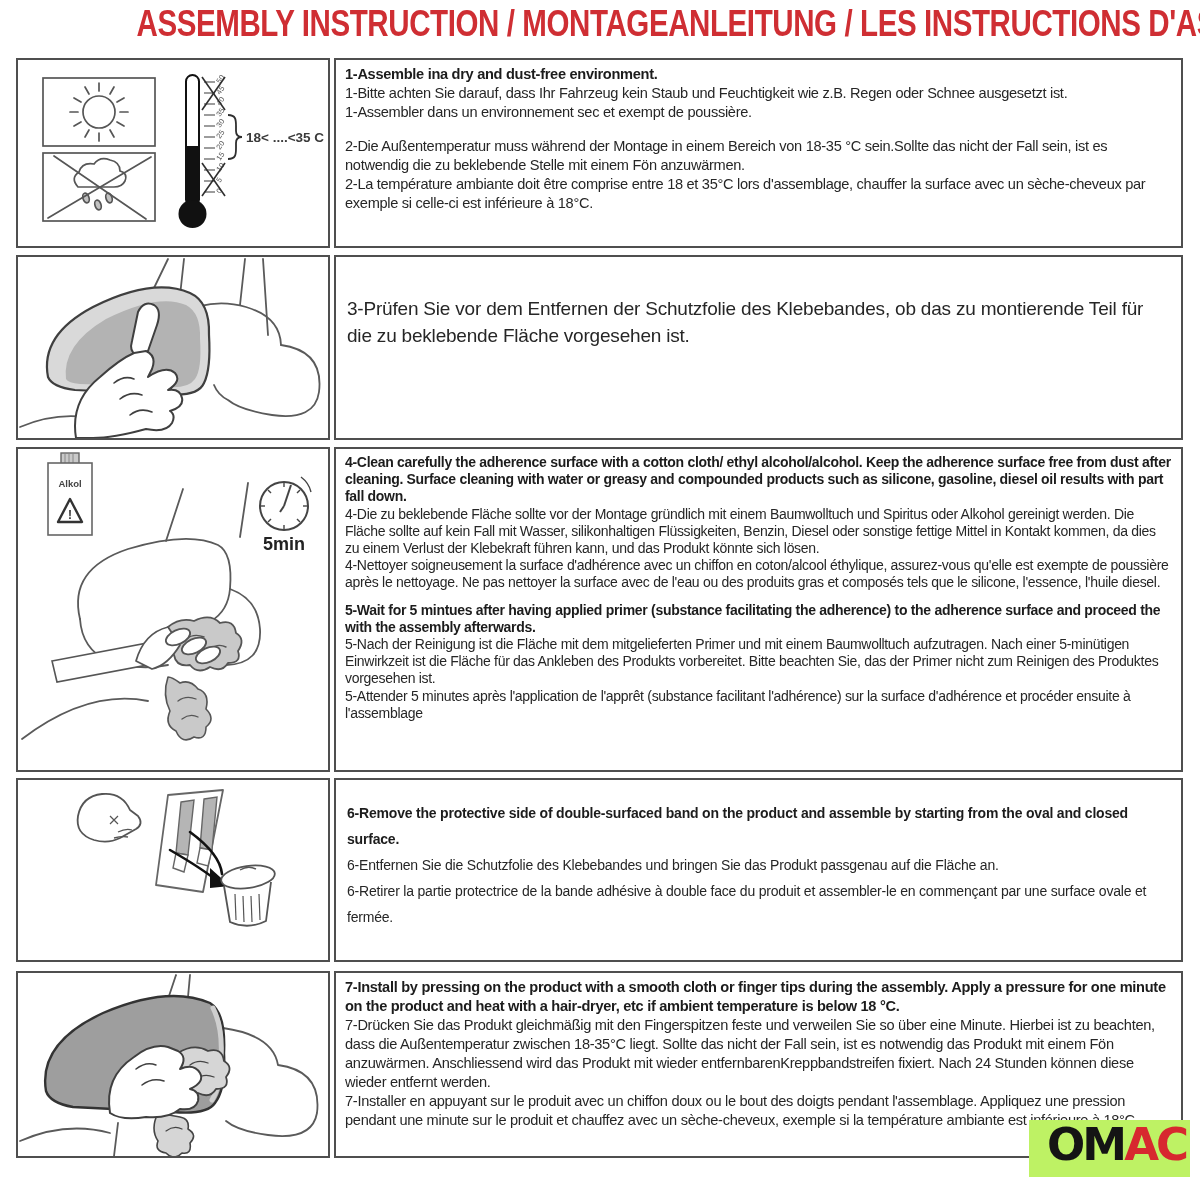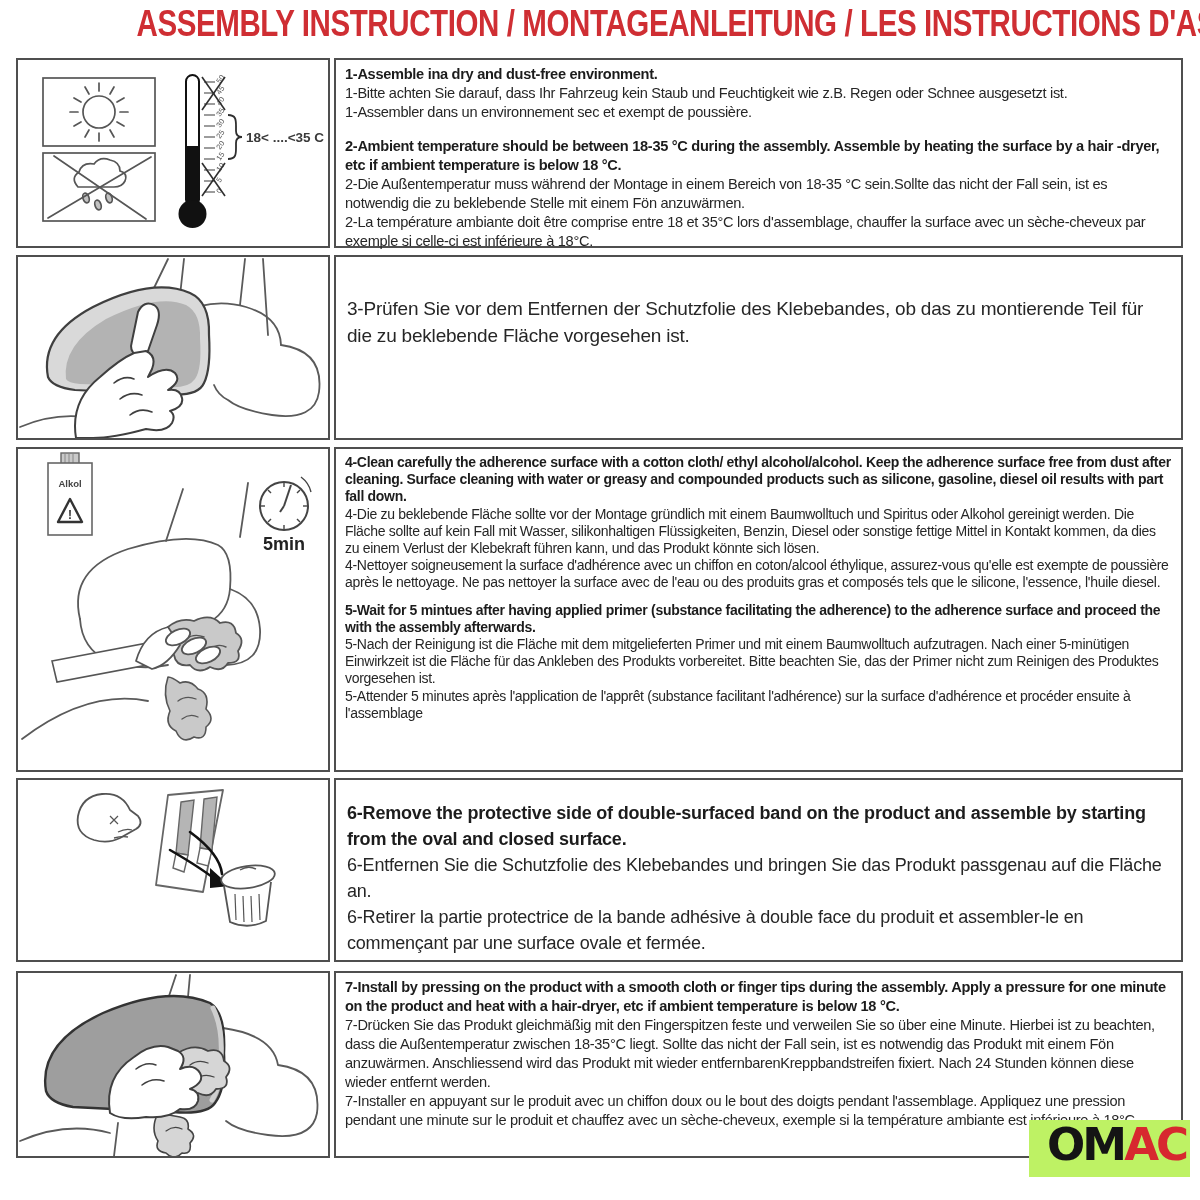--- a/index.html
+++ b/index.html
@@ -17,21 +17,21 @@
     position:absolute; background:#fff; border:2px solid #4f4f4f; box-sizing:border-box;
   }
   .fig-box { left:16px; width:314px; }
   .text-box { left:334px; width:849px; color:#262626; }
   .fig-box svg { display:block; width:100%; height:100%; }
   p { margin:0; }
   p.b { font-weight:bold; color:#1c1c1c; }
   .t-sm { font-size:14.6px; line-height:19px; letter-spacing:-0.3px; padding:5px 9px; }
   .t-xs { font-size:14px;   line-height:17.2px; letter-spacing:-0.3px; padding:5px 9px; }
   .t-lg { font-size:19px;   line-height:27px; letter-spacing:-0.2px; padding:38px 11px 0 11px; }
-  .t-md { font-size:18px; line-height:26px; letter-spacing:-0.2px; padding:20px 11px 0 11px; }
+  .t-md { font-size:14px; line-height:26px; letter-spacing:-0.2px; padding:20px 11px 0 11px; }
   .gap-lg { height:15px; } .gap-sm { height:10px; }
   
   .r1 { top:58px;  height:190px; }
   .r2 { top:255px; height:185px; }
   .r3 { top:447px; height:325px; }
   .r4 { top:778px; height:184px; }
   .r5 { top:971px; height:187px; }
   .logo {
     position:absolute; top:1120px; right:10px; z-index:5; background:#bef264;
     padding:2px 4px 10px 18px; font-family:"DejaVu Sans", sans-serif;
@@ -116,21 +116,20 @@
         <path d="M210,55 C218,55 218,60 218,66 L218,71 C218,76 221,77 224,77 C221,77 218,78 218,83 L218,88 C218,94 218,99 210,99" fill="none" stroke="#2f2f2f" stroke-width="1.8"></path>
         <text x="228" y="82" font-size="13.5" font-weight="600" fill="#3a3a3a">18&lt; ....&lt;35 C</text>
       </g>
     </svg>
   </div>
   <div class="text-box r1 t-sm">
     <p class="b">1-Assemble ina dry and dust-free environment.</p>
     <p>1-Bitte achten Sie darauf, dass Ihr Fahrzeug kein Staub und Feuchtigkeit wie z.B. Regen oder Schnee ausgesetzt ist.</p>
     <p>1-Assembler dans un environnement sec et exempt de poussière.</p>
     <div class="gap-lg"></div>
-    <p class="b">2-Ambient temperature should be between 18-35 °C  during the assembly. Assemble by heating the surface by a hair -dryer, etc if ambient temperature is below 18 °C.</p>
     <p>2-Die Außentemperatur muss während der Montage in einem Bereich von 18-35 °C  sein.Sollte das nicht der Fall sein, ist es notwendig die zu beklebende Stelle mit einem Fön anzuwärmen.</p>
     <p>2-La température ambiante doit être comprise entre 18 et 35°C lors d'assemblage, chauffer la surface avec un sèche-cheveux par exemple si celle-ci est inférieure à 18°C.</p>
   </div>
 
   <div class="fig-box r2">
     <svg viewBox="0 0 310 181" preserveAspectRatio="none">
       <g stroke="#5a5a5a" stroke-width="1.8" fill="none" stroke-linecap="round" stroke-linejoin="round">
         <path d="M150,2 L121,62"></path>
           <path d="M166,2 L160,57"></path>
         <path d="M227,2 L222,48"></path>

